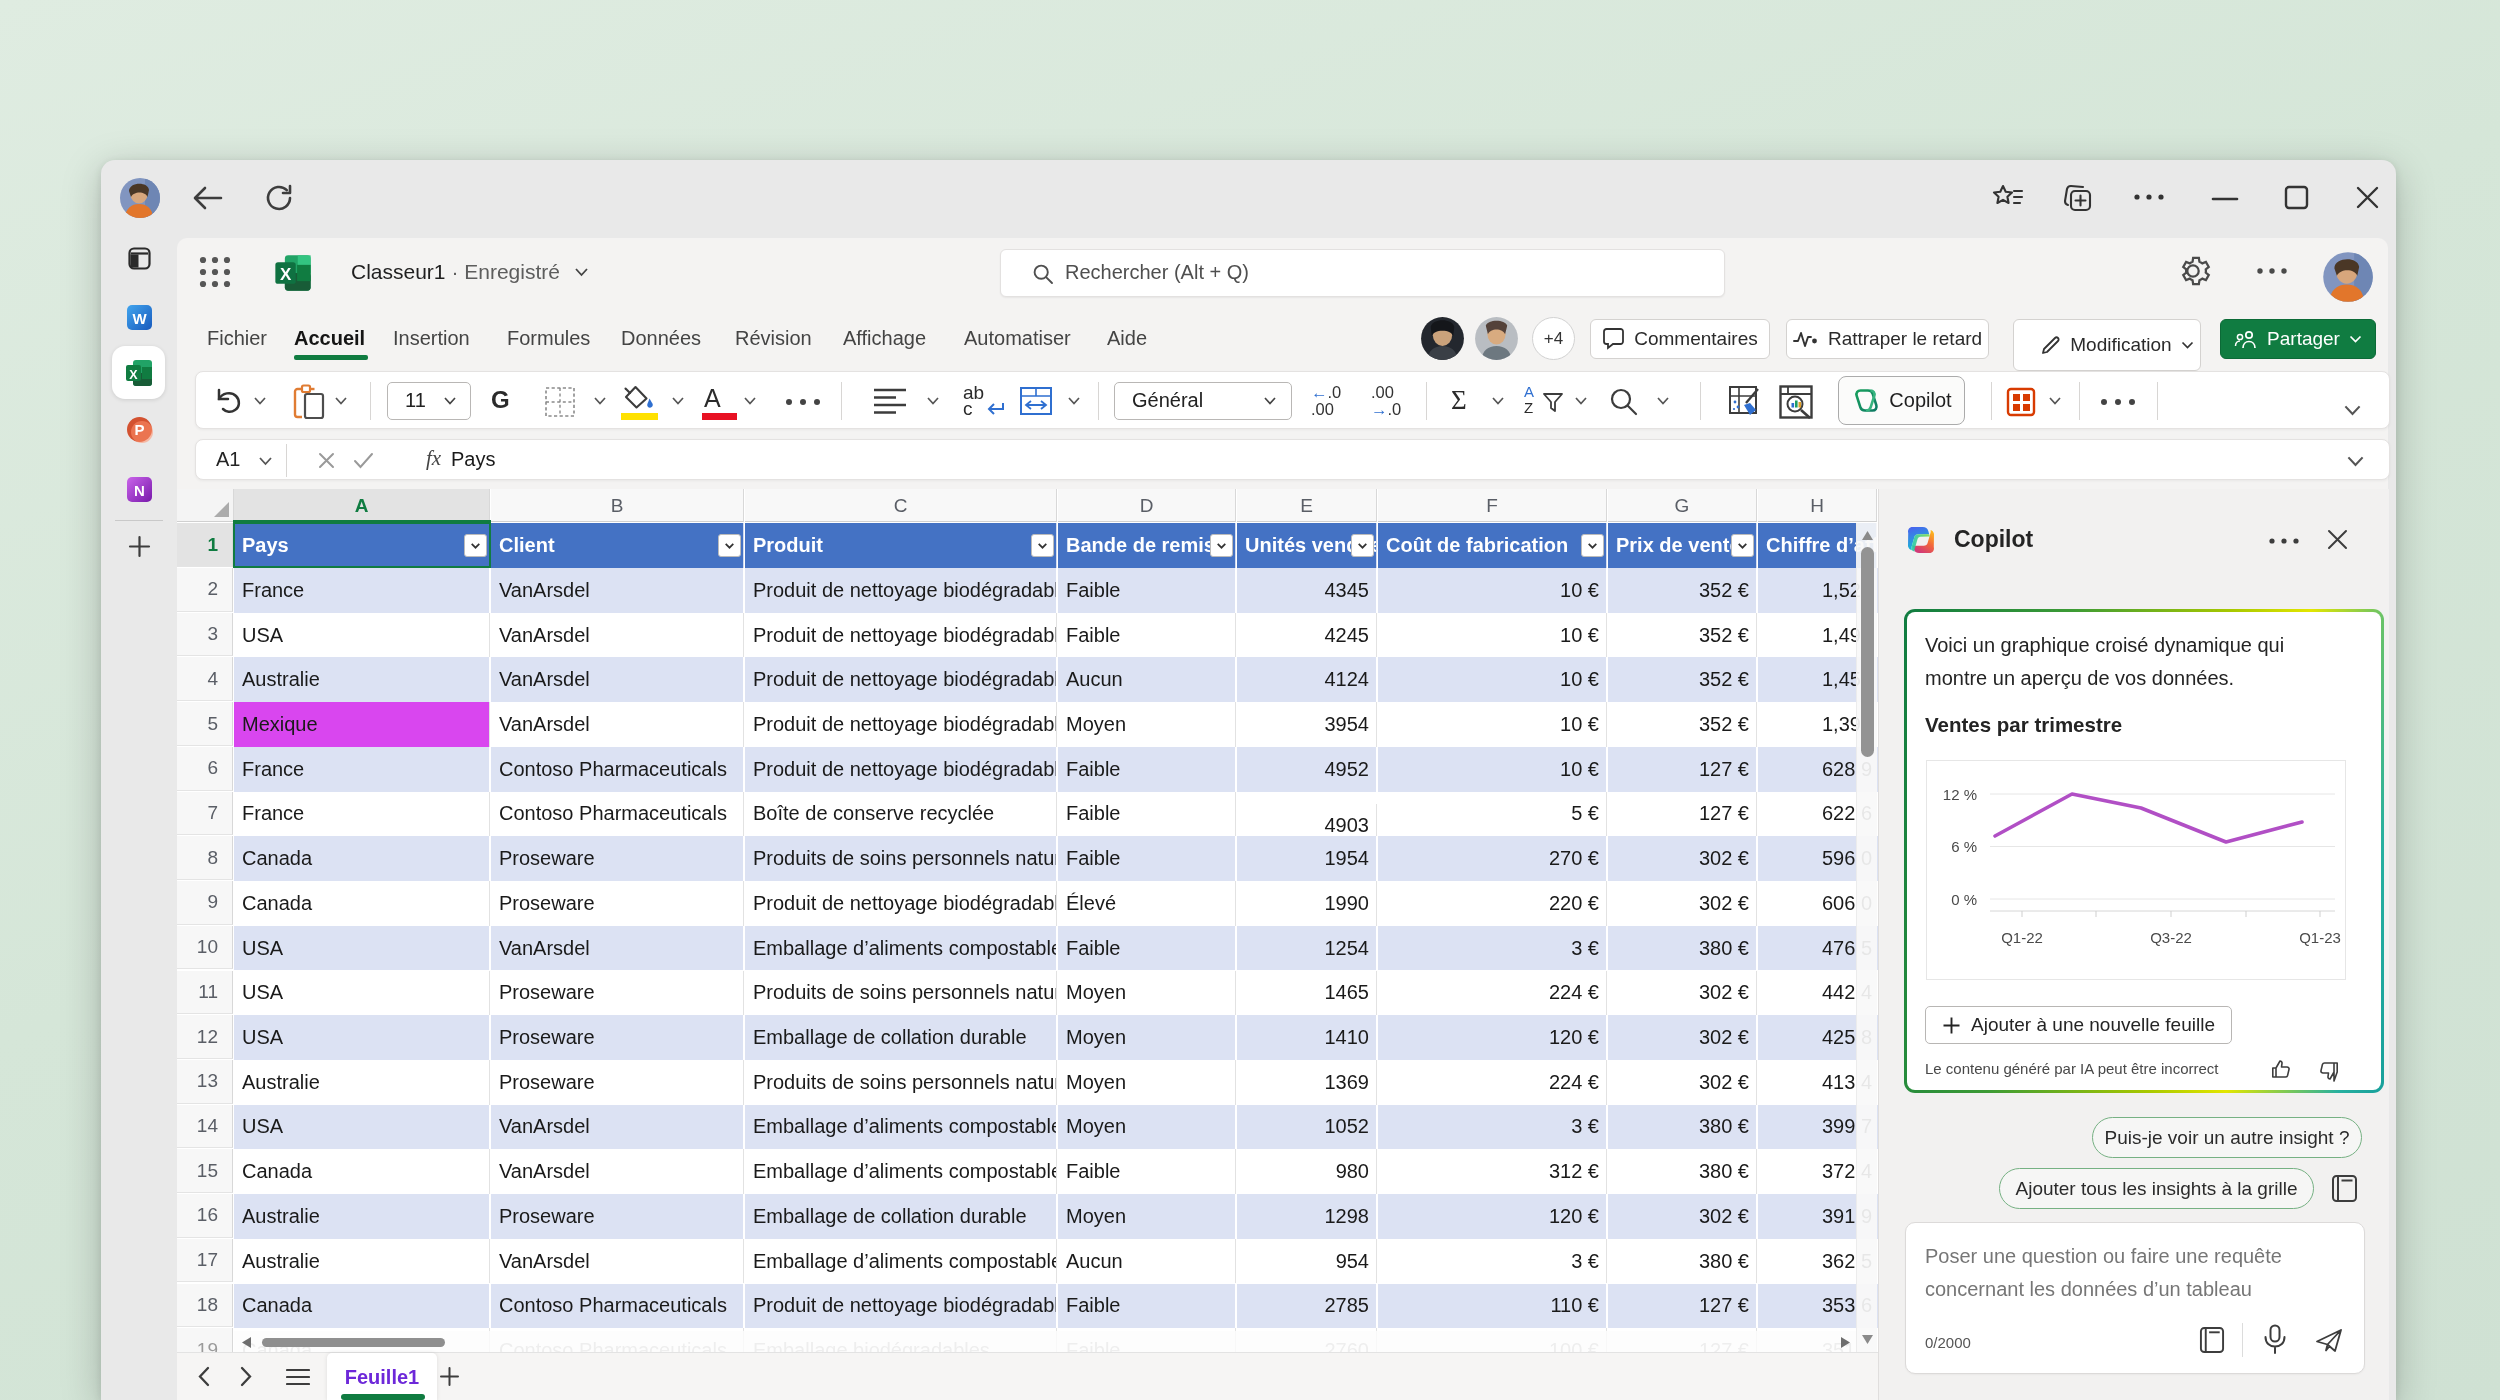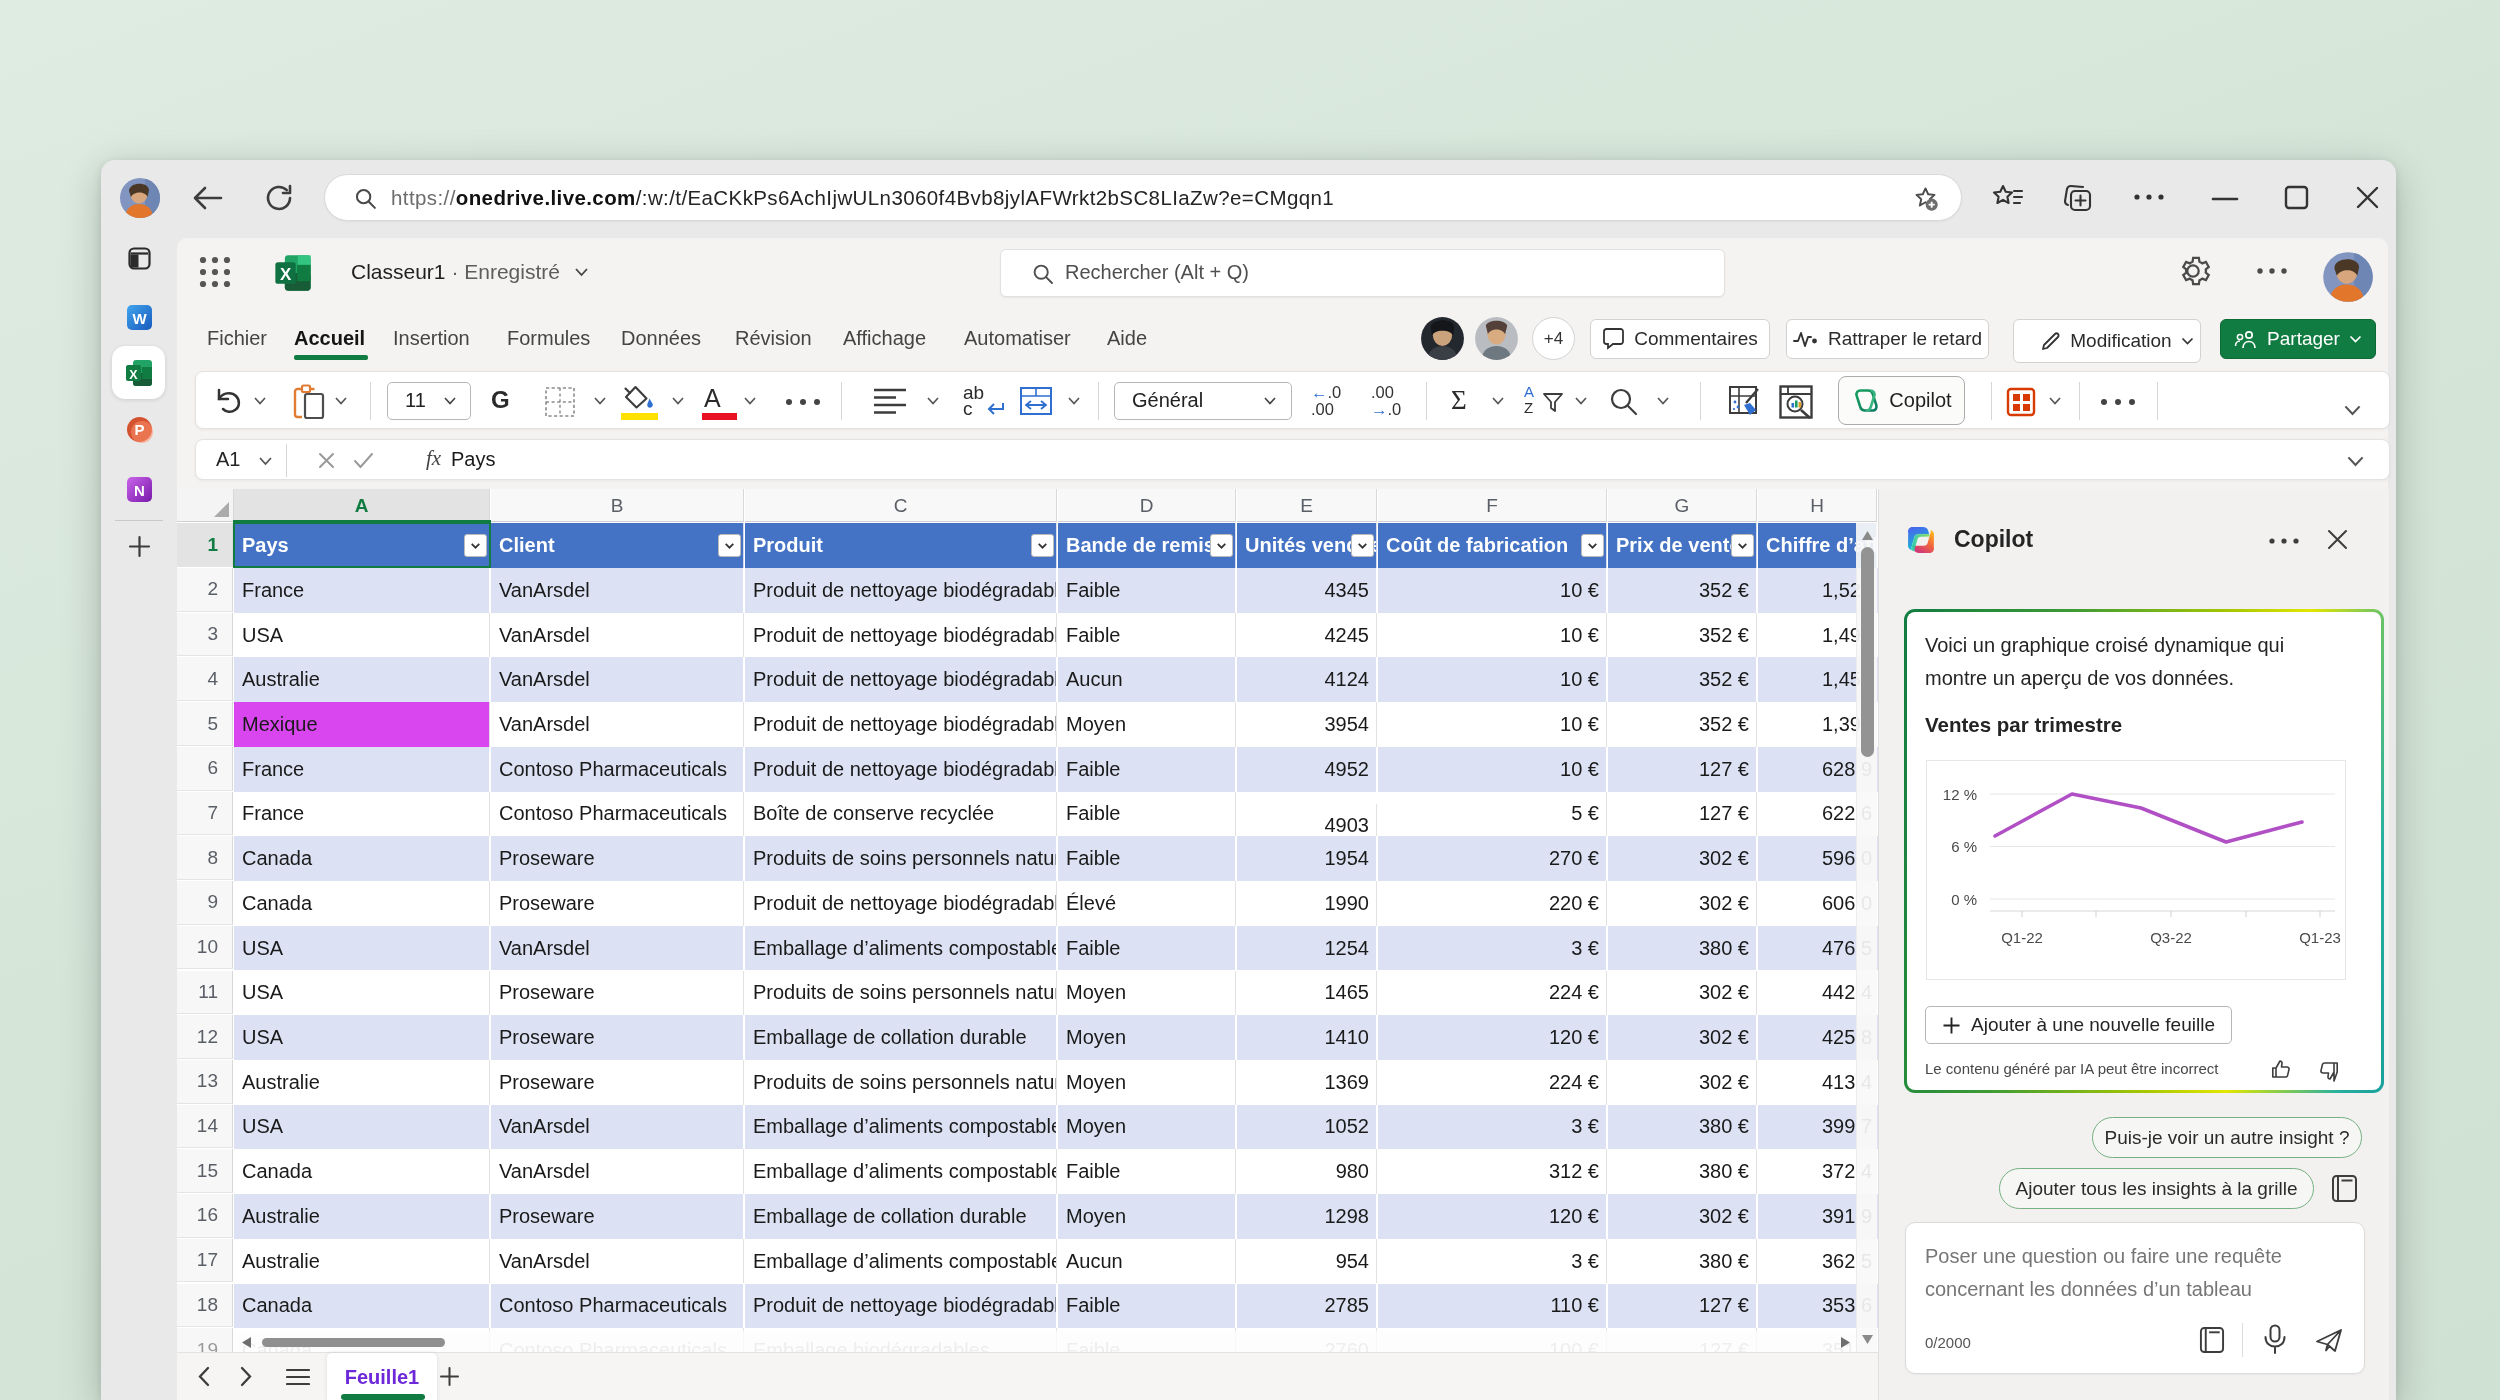--- a/index.html
+++ b/index.html
@@ -108,32 +108,20 @@
       <path d="M6 42c0-10 6-15 14-15s14 5 14 15z" fill="#e2762b"></path>
       <path d="M10 14c0-9 19-10 20 -1l-1.5 7c-2-6-14-6-16.5 0z" fill="#4a3726"></path>
         </g>
     </svg>
     <svg class="cicon" style="left:92px;top:24px;" width="30" height="28" viewBox="0 0 30 28">
         <path d="M28 14H3m9-10L2 14l10 10" fill="none" stroke="#3d3d3d" stroke-width="2.6" stroke-linecap="round" stroke-linejoin="round"></path>
       </svg>
     <svg class="cicon" style="left:163px;top:23px;" width="30" height="30" viewBox="0 0 30 30">
         <path d="M26 15a11 11 0 1 1-3.2-7.8M26 3v7h-7" fill="none" stroke="#3d3d3d" stroke-width="2.6" stroke-linecap="round" stroke-linejoin="round"></path>
       </svg>
-    <div id="urlbar">
-      <svg style="position:absolute;left:28px;top:11px;" width="25" height="25" viewBox="0 0 24 24">
-          <circle cx="10.2" cy="10.2" r="6.4" fill="none" stroke="#4a4a4a" stroke-width="2"></circle>
-          <path d="M15.2 15.2L21 21" stroke="#4a4a4a" stroke-width="2" stroke-linecap="round"></path>
-        </svg>
-      <div id="urltext"><span class="dim">https://</span><b>onedrive.live.com</b>/:w:/t/EaCKkPs6AchIjwULn3060f4Bvb8jylAFWrkt2bSC8LIaZw?e=CMgqn1</div>
-      <svg style="position:absolute;right:22px;top:10px;" width="27" height="27" viewBox="0 0 24 24">
-          <path d="M12 3l2.4 5.2 5.6.6-4.2 3.8 1.2 5.6-5-2.9-5 2.9 1.2-5.6L4 8.8l5.6-.6z" fill="none" stroke="#4a4a4a" stroke-width="1.7" stroke-linejoin="round"></path>
-          <circle cx="17.5" cy="17.5" r="5.4" fill="#6d6d6d"></circle>
-          <path d="M17.5 14.8v5.4M14.8 17.5h5.4" stroke="#fff" stroke-width="1.6"></path>
-        </svg>
-    </div>
     <svg class="cicon" style="left:1889px;top:22px;" width="34" height="32" viewBox="0 0 34 32">
         <path d="M13 4l2.7 5.7 6.3.8-4.6 4.3 1.2 6.2-5.6-3.1-5.6 3.1 1.2-6.2L4 10.5l6.3-.8z" fill="none" stroke="#333" stroke-width="2.1" stroke-linejoin="round"></path>
         <path d="M24 9h8M24 15h8M24 21h6" stroke="#333" stroke-width="2.1" stroke-linecap="round"></path>
       </svg>
     <svg class="cicon" style="left:1960px;top:21px;" width="34" height="34" viewBox="0 0 34 34">
         <rect x="10" y="10" width="19" height="19" rx="4" fill="none" stroke="#333" stroke-width="2.1"></rect>
         <path d="M7 24a4 4 0 0 1-3-4l2-12a4 4 0 0 1 4-3l12 1" fill="none" stroke="#333" stroke-width="2.1" stroke-linecap="round"></path>
         <path d="M19.5 14.5v10M14.5 19.5h10" stroke="#333" stroke-width="2.1" stroke-linecap="round"></path>
       </svg>
     <g></g>
@@ -291,21 +279,21 @@
         </svg>
   <span>Commentaires</span>
       </div>
 <div class="btn" style="left:1609px;top:81px;width:203px;height:40px;">
   <svg width="26" height="20" viewBox="0 0 26 20">
           <path d="M1 12h4l3-8 4 13 3-9h3" fill="none" stroke="#333" stroke-width="1.9" stroke-linejoin="round" stroke-linecap="round"></path>
           <circle cx="21.5" cy="12" r="2.4" fill="#333"></circle>
         </svg>
   <span>Rattraper le retard</span>
       </div>
-<div class="btn" style="left:1836px;top:81px;width:188px;height:44px;padding-left:20px;">
+<div class="btn" style="left:1836px;top:81px;width:188px;height:52px;padding-left:20px;">
   <svg width="21" height="21" viewBox="0 0 21 21">
           <path d="M3 18l1-4L15 3a2.1 2.1 0 0 1 3 3L7 17z" fill="none" stroke="#333" stroke-width="1.8" stroke-linejoin="round"></path>
         </svg>
   <span>Modification</span>
   <svg width="13" height="9" viewBox="0 0 13 9">
           <path d="M1.5 1.5l5 5 5-5" fill="none" stroke="#333" stroke-width="1.7"></path>
         </svg>
       </div>
 <div class="btn" style="left:2043px;top:81px;width:156px;height:40px;background:#107c41;border-color:#0c6a37;color:#fff;font-weight:400;">
   <svg width="24" height="20" viewBox="0 0 24 20">

